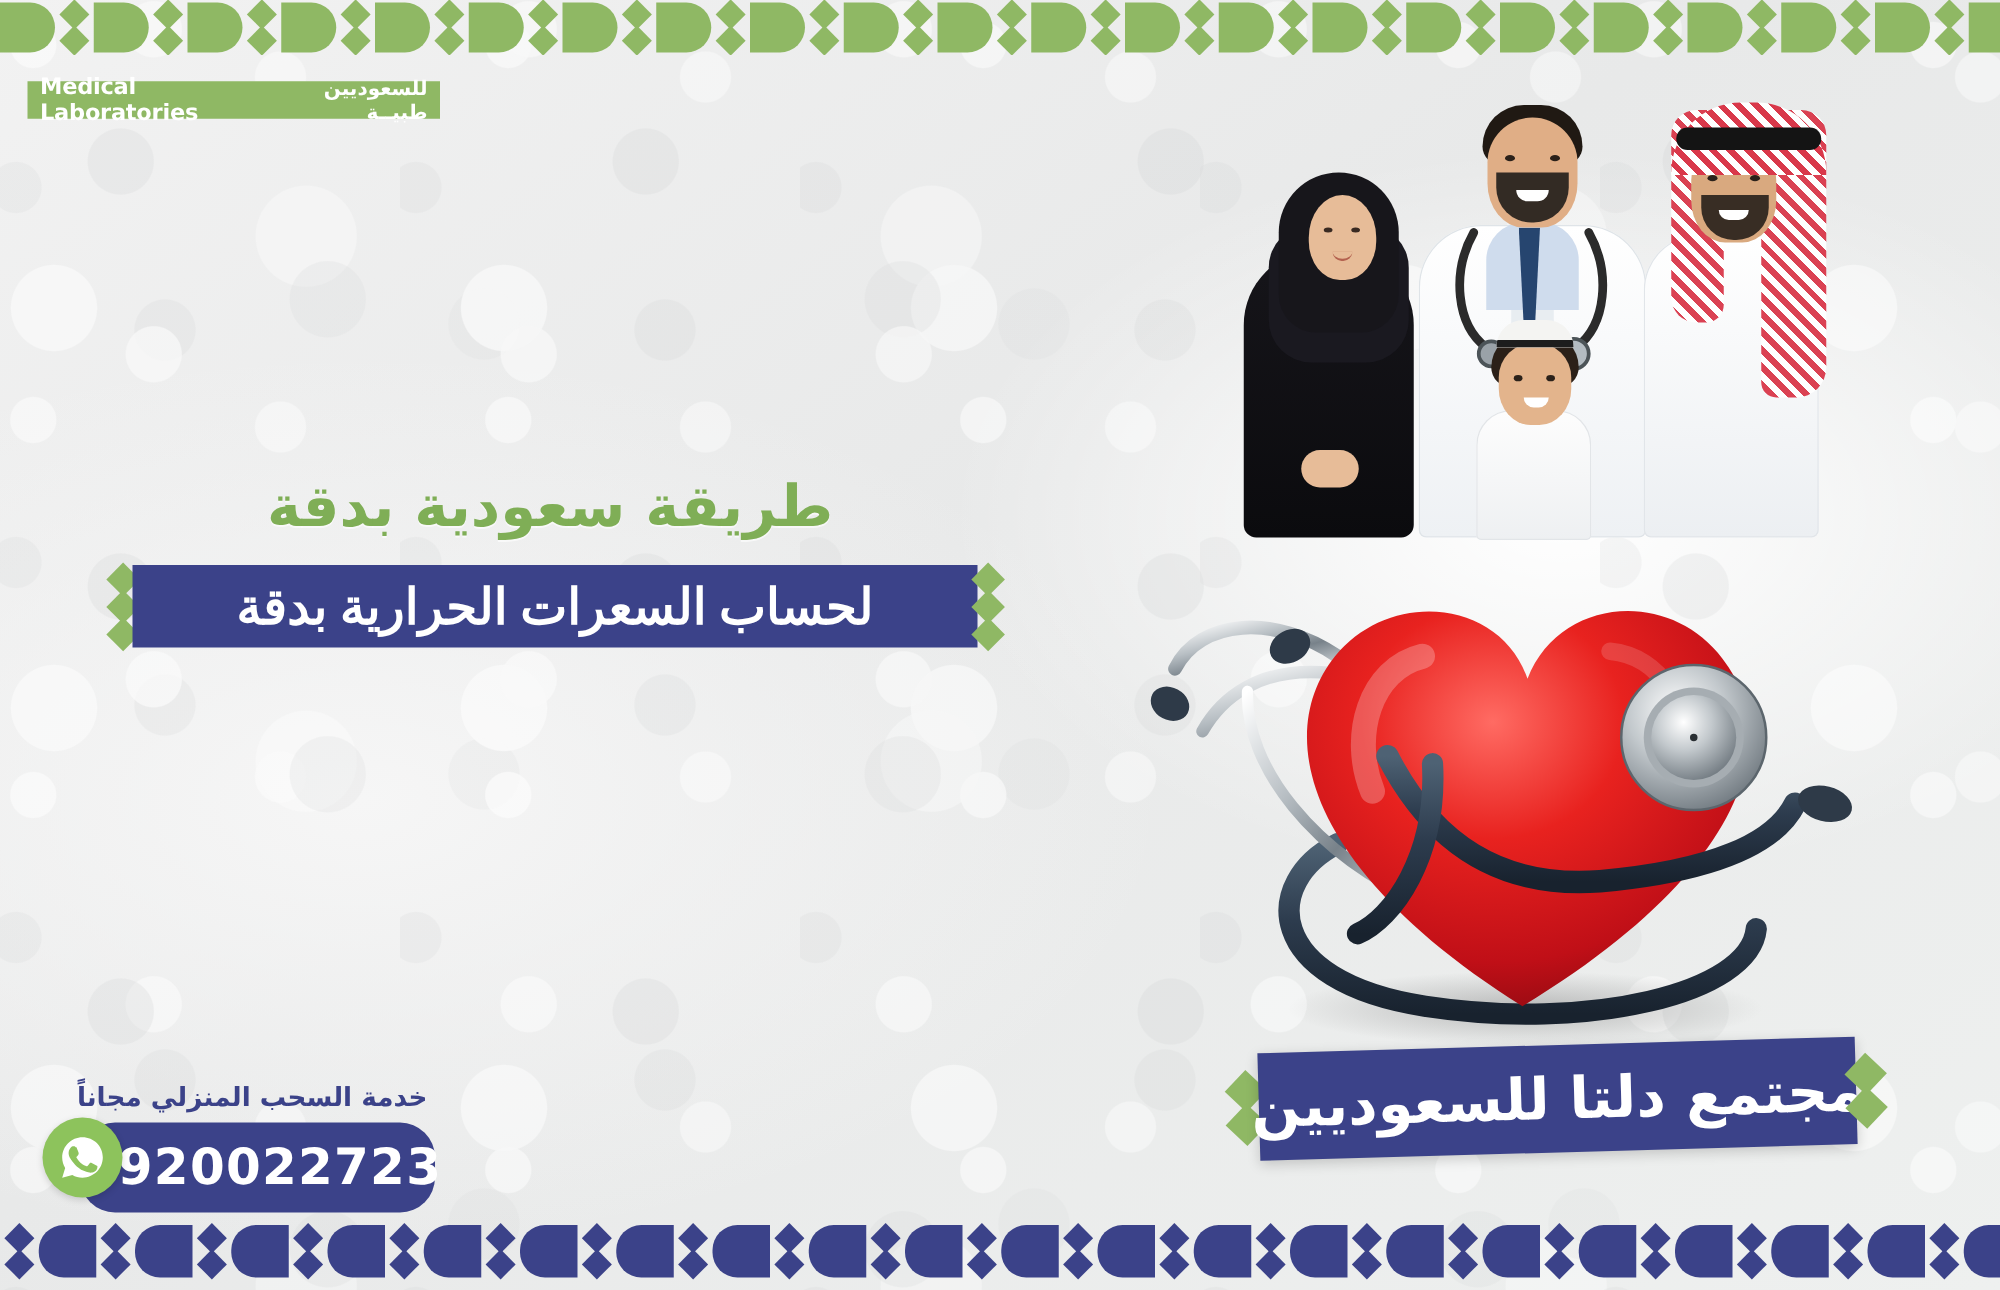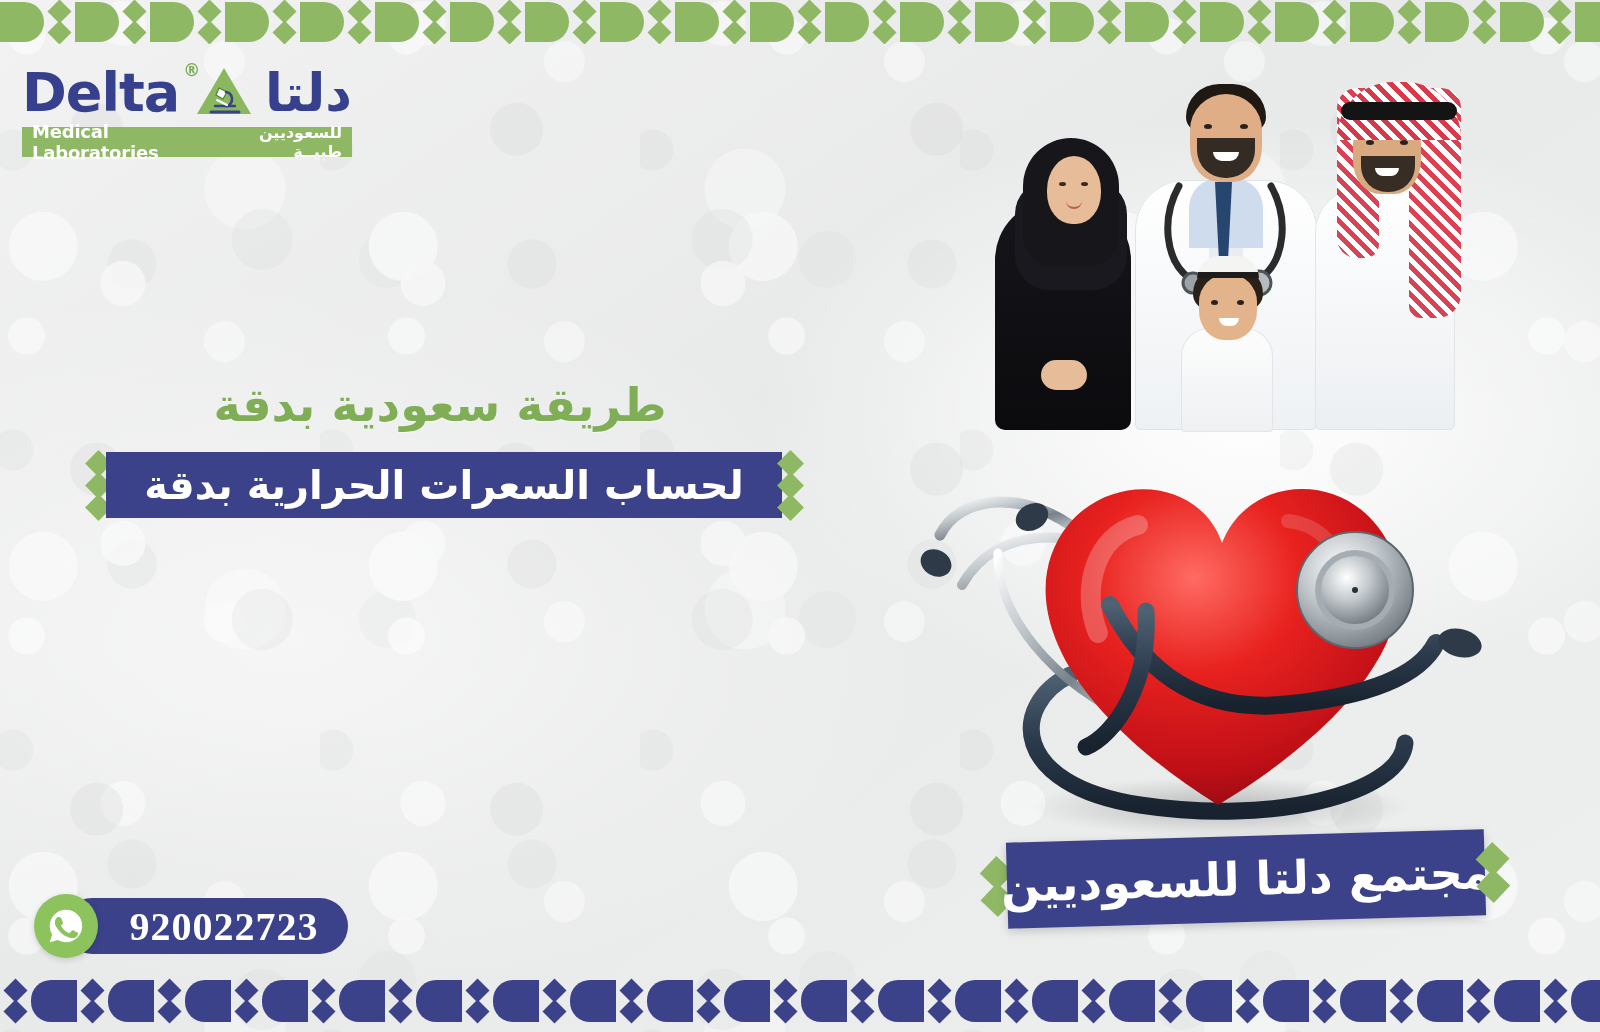--- a/index.html
+++ b/index.html
@@ -77,21 +77,21 @@
     text-shadow:0 1px 0 rgba(255,255,255,.6);
   }
   .headline-bar{
     position:absolute;left:88px;top:452px;width:712px;height:66px;
   }
   .headline-bar .bar{
     position:absolute;left:18px;top:0;width:676px;height:66px;background:#3b4289;
     display:flex;align-items:center;justify-content:center;
   }
   .headline-bar .bar span{
-    color:#fff;direction:rtl;font-size:40px;font-weight:700;white-space:nowrap;
+    color:#fff;direction:rtl;font-size:40px;font-weight:700;white-space:nowrap;font-family:Liberation Serif, serif;
   }
   .edge-dia{position:absolute;top:0;height:66px;width:20px;display:flex;flex-direction:column;justify-content:center;gap:3px;align-items:center;}
   .edge-dia i{display:block;width:19px;height:19px;background:#8fb864;transform:rotate(45deg);}
   .edge-left{left:0;}
   .edge-right{right:0;}
 
   
   .people{position:absolute;left:985px;top:60px;width:470px;height:360px;}
   .person{position:absolute;}
   
@@ -148,24 +148,23 @@
   .bottom-banner .edge-dia{height:86px;width:24px;}
   .bottom-banner .edge-dia i{width:24px;height:24px;}
 
   
   .contact{position:absolute;left:28px;top:866px;width:320px;height:96px;}
   .contact-label{
     position:absolute;right:6px;top:0;direction:rtl;color:#3b4289;
     font-size:21px;font-weight:700;white-space:nowrap;
   }
   .phone-pill{
-    position:absolute;left:36px;top:32px;width:284px;height:56px;background:#3b4289;
+    position:absolute;left:36px;top:32px;width:284px;height:72px;background:#3b4289;
     border-radius:28px;display:flex;align-items:center;justify-content:center;padding-left:36px;
     box-sizing:border-box;
-    font-family:Liberation Serif, serif;
   }
   .phone-pill span{color:#fff;font-size:40px;font-weight:700;letter-spacing:1px;}
   .wa{
     position:absolute;left:6px;top:28px;width:64px;height:64px;border-radius:50%;
     background:#8dc35c;display:flex;align-items:center;justify-content:center;
     box-shadow:0 2px 6px rgba(0,0,0,.15);
   }
 </style>
 </head>
 <body>
@@ -321,35 +320,20 @@
           <i class="dia"></i>
         </span>
       </div>
     <div class="motif">
         <span class="slab"></span>
       </div>
 
   </div>
 
   <div class="logo">
-    <div class="logo-row">
-      <span class="logo-delta">Delta</span>
-      <span class="logo-mark">
-        <span class="reg">®</span>
-        <span class="tri"></span>
-        <svg class="scope" viewBox="0 0 40 36" aria-hidden="true">
-          <path d="M14 6 L22 10 L18 17 L11 13 Z" fill="#ffffff" stroke="#4a7f34" stroke-width="1.2"></path>
-          <path d="M21 10 C28 11 29 20 23 24 L20 24" fill="none" stroke="#3b4289" stroke-width="2.6" stroke-linecap="round"></path>
-          <path d="M10 24 L30 24" stroke="#3b4289" stroke-width="2.4" stroke-linecap="round"></path>
-          <path d="M6 30 L34 30" stroke="#3b4289" stroke-width="3" stroke-linecap="round"></path>
-          <path d="M12 18 L22 23" stroke="#ffffff" stroke-width="2" stroke-linecap="round"></path>
-        </svg>
-      </span>
-      <span class="logo-ar">دلتا</span>
-    </div>
     <div class="logo-bar">
       <span class="logo-bar-en">Medical Laboratories</span>
       <span class="logo-bar-ar">للسعوديين طبيــة</span>
     </div>
   </div>
 
   <div class="people">
     <div class="person w-body"></div>
     <div class="person w-hijab2"></div>
     <div class="person w-hijab"></div>
@@ -475,20 +459,21 @@
     <span class="bar">
         <span>مجتمع دلتا للسعوديين</span>
       </span>
     <span class="edge-dia edge-right">
         <i></i>
         <i></i>
       </span>
   </div>
 
   <div class="contact">
+    <span class="contact-label">خدمة السحب المنزلي مجاناً</span>
     <span class="phone-pill">
       <span>920022723</span>
     </span>
     <span class="wa">
       <svg width="40" height="40" viewBox="0 0 32 32" aria-hidden="true">
         <path d="M16 3C8.8 3 3 8.8 3 16c0 2.4.7 4.7 1.9 6.7L3 29l6.5-1.8c1.9 1.1 4.1 1.7 6.5 1.7 7.2 0 13-5.8 13-13S23.2 3 16 3z" fill="#ffffff"></path>
         <path d="M11.6 9.5c-.3-.7-.6-.7-.9-.7h-.8c-.3 0-.8.1-1.2.6-.4.5-1.6 1.5-1.6 3.7s1.6 4.3 1.9 4.6c.2.3 3.2 5 7.8 6.8 3.8 1.5 4.6 1.2 5.4 1.1.8-.1 2.6-1.1 3-2.1.4-1 .4-1.9.3-2.1-.1-.2-.4-.3-.9-.5-.4-.2-2.6-1.3-3-1.5-.4-.1-.7-.2-1 .2-.3.5-1.1 1.5-1.4 1.8-.3.3-.5.3-.9.1-.4-.2-1.9-.7-3.6-2.2-1.3-1.2-2.2-2.6-2.5-3.1-.2-.5 0-.7.2-.9.2-.2.5-.5.7-.8.2-.3.3-.5.4-.8.1-.3.1-.6 0-.8-.1-.2-1-2.6-1.4-3.4z" fill="#8dc35c"></path>
       </svg>
     </span>
   </div>

